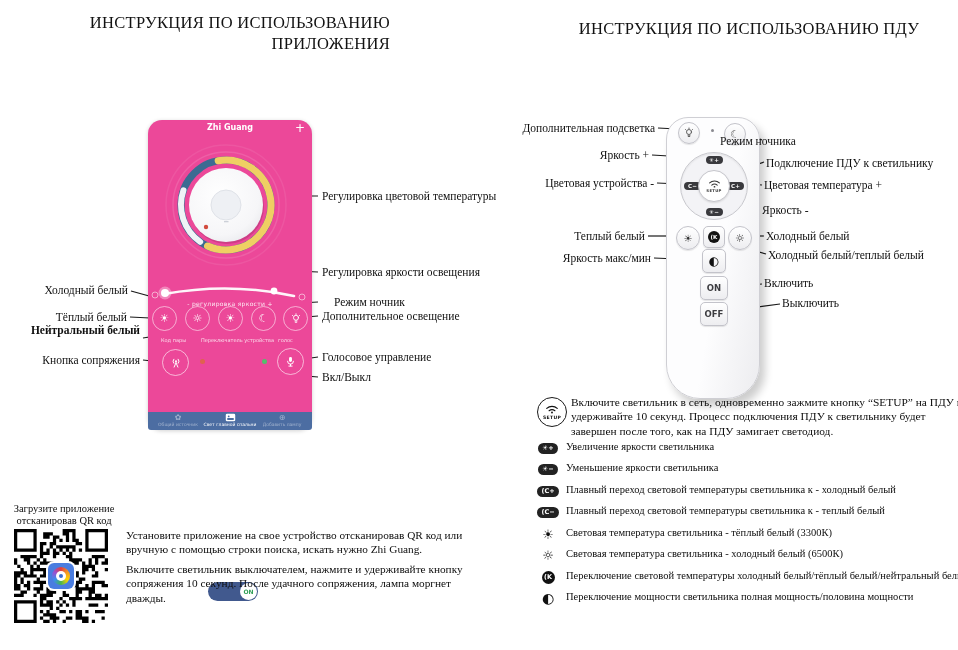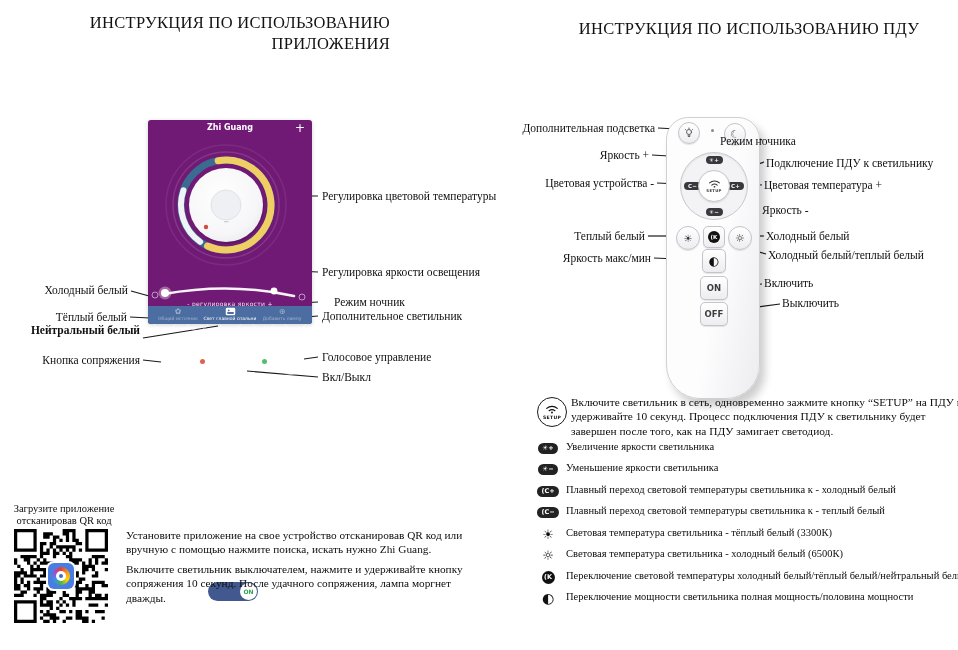--- a/index.html
+++ b/index.html
@@ -3,21 +3,21 @@
 <meta charset="utf-8">
 <style>
   html,body{margin:0;padding:0;background:#fff;}
   .page{position:relative;width:958px;height:650px;background:#ffffff;overflow:hidden;
         font-family:"Liberation Serif",serif;color:#111;}
   svg.lines{position:absolute;left:0;top:0;width:958px;height:650px;pointer-events:none;}
   .title{position:absolute;font:400 16.5px/21px "Liberation Serif",serif;color:#121212;text-align:center;letter-spacing:.3px;}
   .ann{position:absolute;font:400 11.5px "Liberation Serif",serif;color:#101010;white-space:nowrap;}
   .annR{text-align:right;}
   
-  .phone{position:absolute;left:148px;top:120px;width:164px;height:204px;background:#701a75;border-radius:3px;
+  .phone{position:absolute;left:148px;top:120px;width:164px;height:310px;background:#ec4899;border-radius:14px;
          font-family:"DejaVu Sans",sans-serif;box-shadow:0 1px 4px rgba(0,0,0,.18);}
   .ph-header{position:absolute;left:0;top:0;width:100%;height:16px;}
   .ph-title{position:absolute;left:0;top:3px;width:100%;text-align:center;font:700 8px "DejaVu Sans",sans-serif;color:#fff;}
   .ph-plus{position:absolute;right:7px;top:1px;font:400 12px "DejaVu Sans",sans-serif;color:#fff;}
   .sl-label{position:absolute;left:0;top:180px;width:100%;text-align:center;font:400 6px "DejaVu Sans",sans-serif;color:rgba(255,255,255,.88);letter-spacing:.3px;}
   .mode-row{position:absolute;left:0;top:186px;width:100%;height:24px;}
   .mcirc{position:absolute;top:0;width:23px;height:23px;border:1px solid rgba(255,255,255,.55);border-radius:50%;
          display:flex;align-items:center;justify-content:center;color:#fff;font-size:11px;line-height:1;}
   .fn-labels{position:absolute;left:0;top:217px;width:100%;height:8px;font:400 5px "DejaVu Sans",sans-serif;color:rgba(255,255,255,.8);}
   .fn-labels span{position:absolute;top:0;white-space:nowrap;transform-origin:center;}
@@ -210,21 +210,21 @@
       <span class="nav-it" style="left:105px;">
         <span class="nav-ic">⊕</span>
         <span class="nav-lb">Добавить лампу</span>
       </span>
     </div>
   </div>
 
   <div class="ann" style="left:322px;top:190px;">Регулировка цветовой температуры</div>
   <div class="ann" style="left:322px;top:266px;">Регулировка яркости освещения</div>
   <div class="ann" style="left:334px;top:296px;">Режим ночник</div>
-  <div class="ann" style="left:322px;top:310px;">Дополнительное светильник</div>
+  <div class="ann" style="left:322px;top:310px;">Дополнительное освещение</div>
   <div class="ann" style="left:322px;top:351px;">Голосовое управление</div>
   <div class="ann" style="left:322px;top:371px;">Вкл/Выкл</div>
   <div class="ann annR" style="right:830px;top:284px;">Холодный белый</div>
   <div class="ann annR" style="right:831px;top:311px;">Тёплый белый</div>
   <div class="ann annR" style="right:818px;top:324px;font-weight:bold;">Нейтральный белый</div>
   <div class="ann annR" style="right:818px;top:354px;">Кнопка сопряжения</div>
 
   <div class="remote">
     <span class="rbtn rcirc" style="left:11px;top:4px;width:20px;height:20px;">
       <svg width="12" height="12" viewBox="0 0 24 24" fill="none" stroke="#555" stroke-width="1.8" stroke-linecap="round">
@@ -343,16 +343,16 @@
       </svg>
   </div>
   <div class="qr-logo">
     <span class="qr-ring">
         <span class="qr-core">
           <span class="qr-dot"></span>
         </span>
       </span>
   </div>
 
-  <div class="para" style="top:528px;">Установите приложение на свое устройство отсканировав QR код или вручную с помощью нажмите поиска, искать нужно Zhi Guang.</div>
+  <div class="para" style="top:528px;">Установите приложение на свое устройство отсканировав QR код или вручную с помощью строки поиска, искать нужно Zhi Guang.</div>
   <div class="para" style="top:562px;">Включите светильник выключателем, нажмите и удерживайте кнопку сопряжения 10 секунд. После удачного сопряжения, лампа моргнет дважды.</div>
 
 </div>
 
 </body></html>

